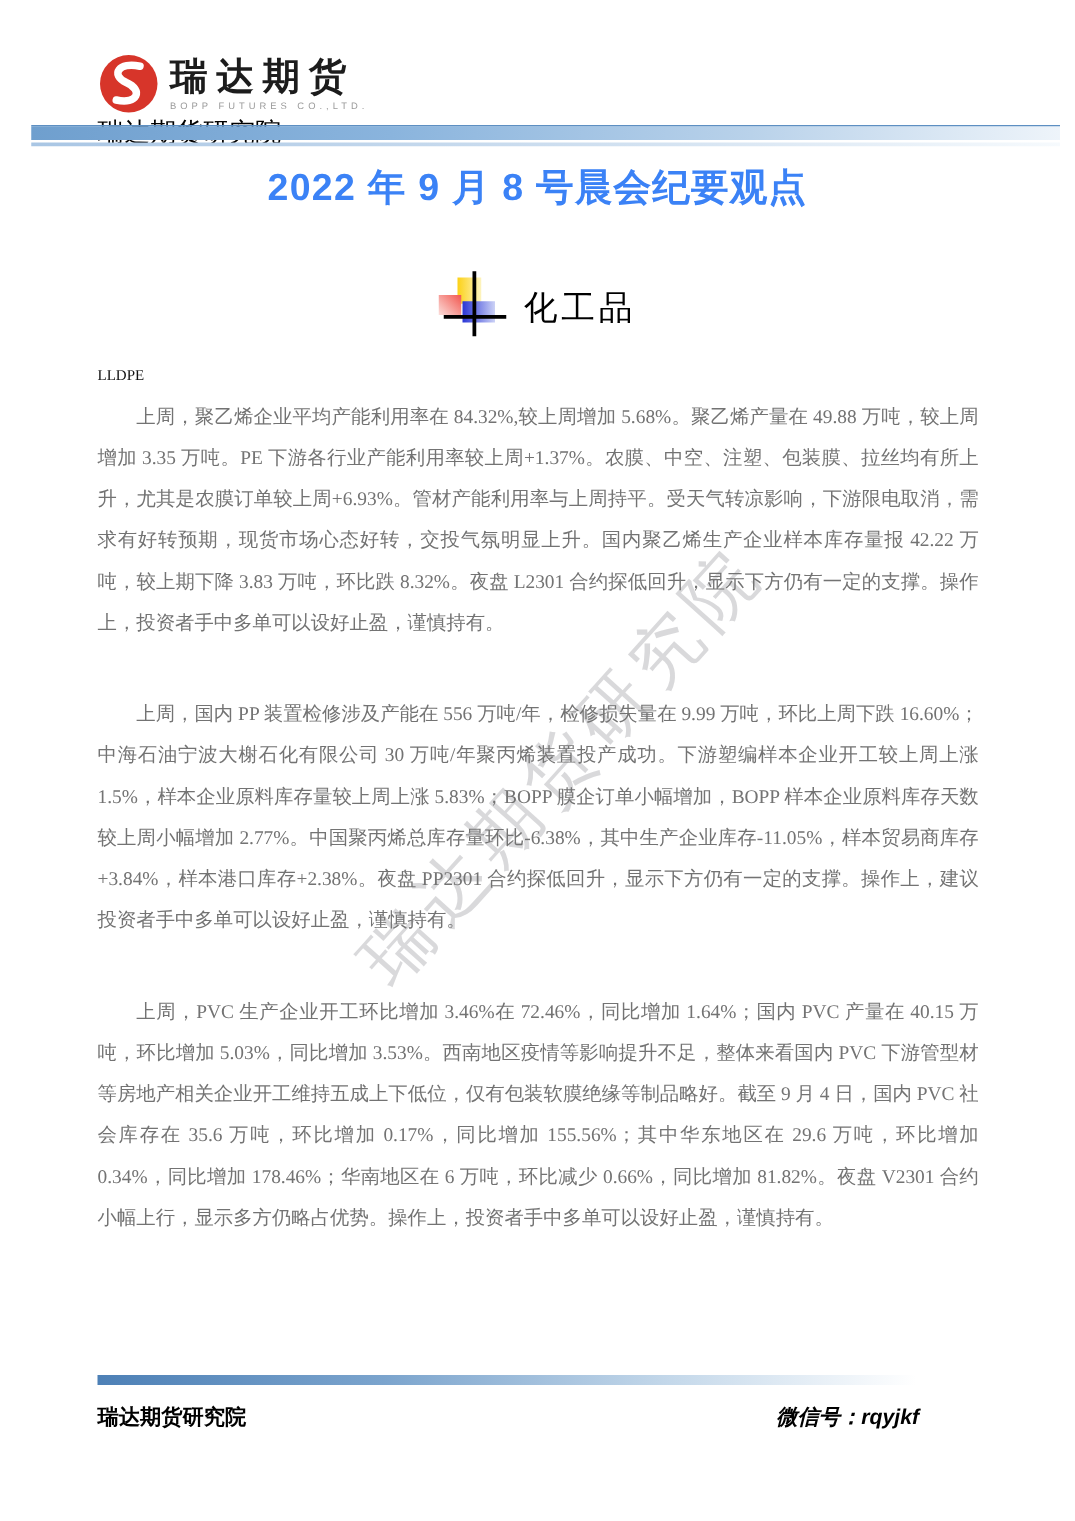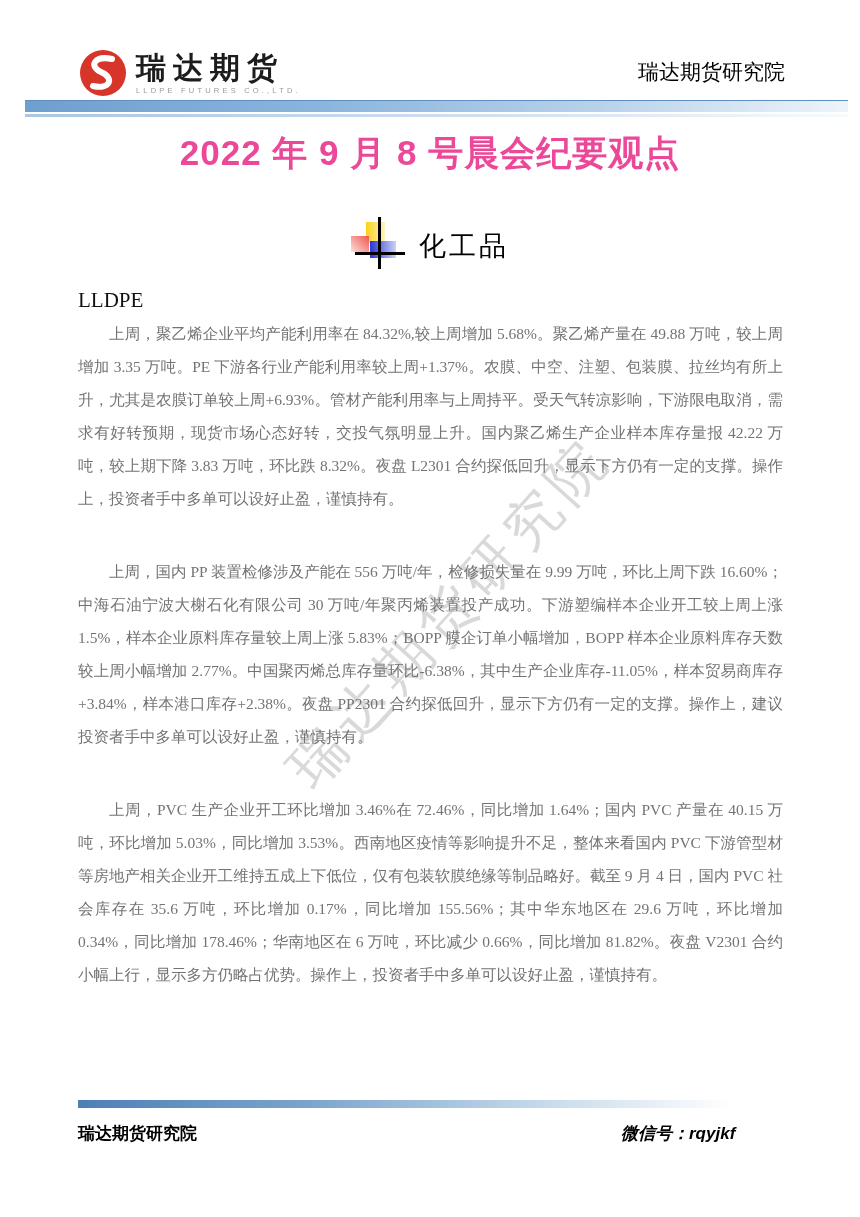--- a/index.html
+++ b/index.html
@@ -4,21 +4,21 @@
 <style>
   html,body { margin:0; padding:0; background:#ffffff; }
   .page {
     position:relative; width:860px; height:1217px; background:#ffffff;
     font-family:"Liberation Serif","DejaVu Serif",serif; color:#111;
     overflow:hidden;
   }
 
   
   .header { position:absolute; top:42px; left:78px; right:75px; height:62px;
-            display:flex; justify-content:space-between; align-items:center; }
+            display:flex; justify-content:space-between; align-items:flex-start;flex-direction:column; }
   .logo { display:flex; align-items:center; }
   .logo-mark { width:50px; height:50px; margin-right:8px; }
   .logo-textcol { display:flex; flex-direction:column; }
   .logo-cn { font-family:"Liberation Sans",sans-serif; font-weight:bold;
              font-size:30px; letter-spacing:7px; color:#1c1c1c; line-height:1.1; }
   .logo-en { font-family:"Liberation Sans",sans-serif; font-size:7.5px;
              color:#9a9a9a; letter-spacing:3.2px; margin-top:2px; }
   .institute { font-family:"Liberation Sans",sans-serif; font-size:21px;
                color:#000; padding-bottom:2px; }
 
@@ -30,21 +30,21 @@
   }
   .rule-top2 {
     position:absolute; top:114px; left:25px; right:12px; height:3px;
     background:linear-gradient(to right,#a9c6e4 0%,#d3e2f1 60%,#f6fafd 100%);
   }
 
   
   .doc-title {
     position:absolute; top:130px; left:0; width:100%; text-align:center;
     font-family:"Liberation Sans",sans-serif; font-weight:bold;
-    font-size:35px; color:#ec4899; letter-spacing:1px;
+    font-size:30px; color:#3b82f6; letter-spacing:1px;
   }
 
   
   .section-head {
     position:absolute; top:220px; left:0; width:100%;
     display:flex; justify-content:center; align-items:center;
   }
   .icon-cross { position:relative; width:56px; height:52px; margin-right:12px; }
   .sq-yellow { position:absolute; left:15px; top:2px;  width:19px; height:21px;
                background:linear-gradient(to right,#fcd116,#fdf4c0); }
@@ -60,21 +60,21 @@
   .watermark {
     position:absolute; top:575px; left:130px; width:640px; text-align:center;
     transform:rotate(-48deg); font-size:56px; letter-spacing:8px;
     color:rgba(165,165,170,0.42); white-space:nowrap; z-index:0;
     font-family:"Liberation Serif",serif;
   }
 
   
   .articles { position:absolute; top:284px; left:78px; width:705px; z-index:1; }
   .article  { margin-bottom:40px; }
-  .article-heading { font-size:21px; line-height:33px; color:#111; }
+  .article-heading { font-size:12px; line-height:33px; color:#111; }
   .article-body {
     font-size:15.5px; line-height:33px; color:#737373;
     text-indent:2em; text-align:justify;
   }
 
   
   .rule-footer {
     position:absolute; top:1100px; left:78px; width:655px; height:8px;
     background:linear-gradient(to right,#4d80b6 0%,#7ba4cd 35%,#c4d8ea 70%,#ffffff 100%);
   }
@@ -94,21 +94,21 @@
   <div class="header">
     <div class="logo">
       <span class="logo-mark">
         <svg viewBox="0 0 50 50" width="50" height="50">
           <circle cx="25" cy="25" r="23" fill="#d7352a"></circle>
           <path d="M34 11 C17 7 10 18 23 24 C37 30 32 42 15 38" fill="none" stroke="#ffffff" stroke-width="6" stroke-linecap="round"></path>
         </svg>
       </span>
       <span class="logo-textcol">
         <span class="logo-cn">瑞达期货</span>
-        <span class="logo-en">LLDPE FUTURES CO.,LTD.</span>
+        <span class="logo-en">BOPP FUTURES CO.,LTD.</span>
       </span>
     </div>
     <div class="institute">瑞达期货研究院</div>
   </div>
 
   <div class="rule-top"></div>
   <div class="rule-top2"></div>
 
   <div class="doc-title">2022 年 9 月 8 号晨会纪要观点</div>
 

